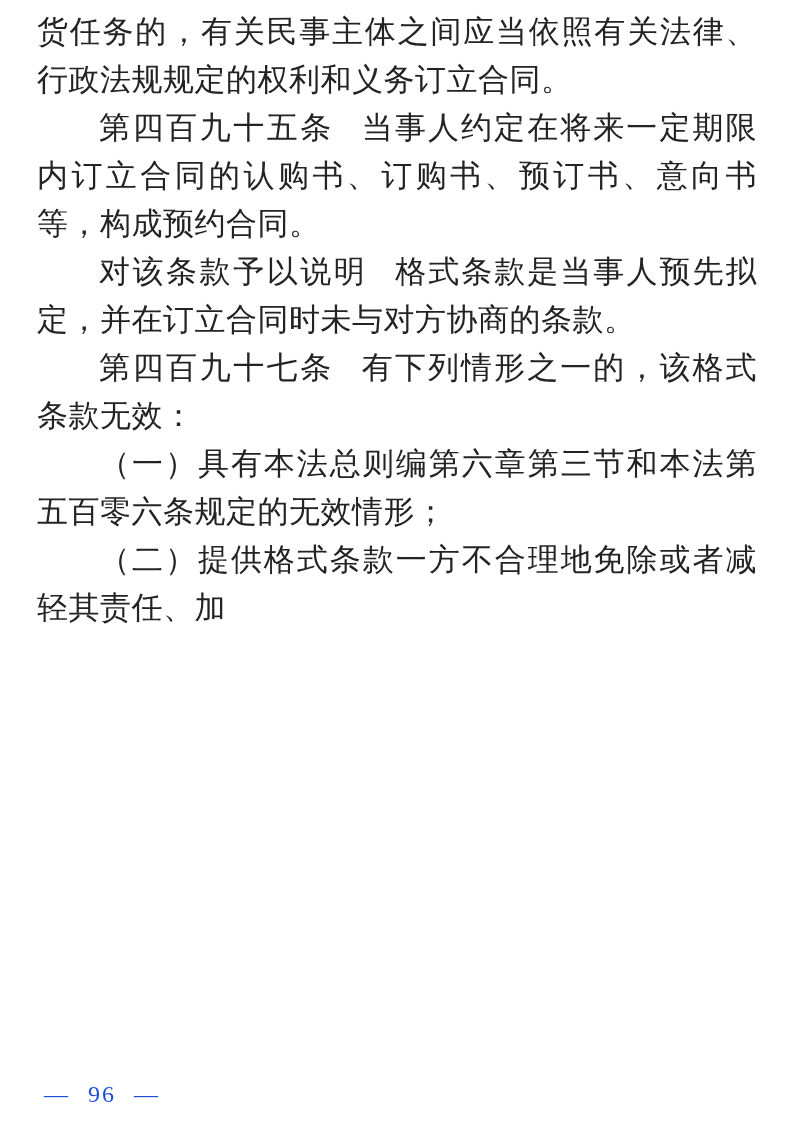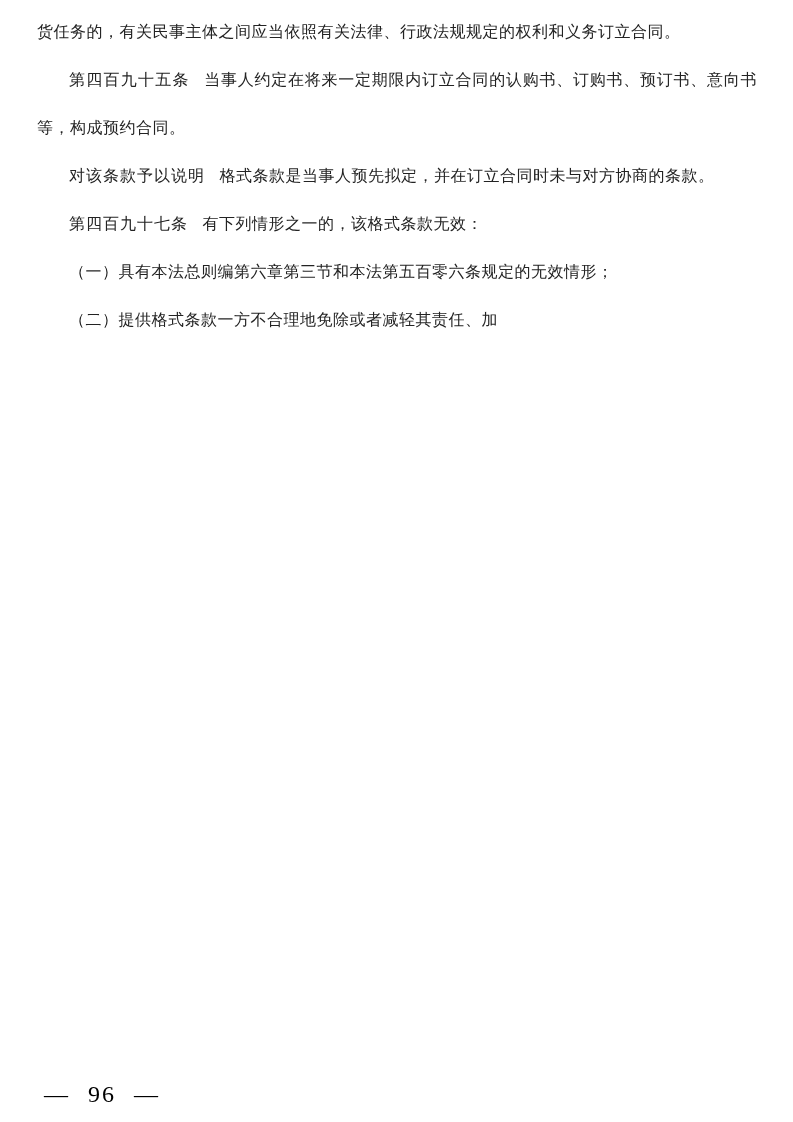--- a/index.html
+++ b/index.html
@@ -14,21 +14,21 @@
     margin: 0 auto;
     background: #ffffff;
     overflow: hidden;
     box-sizing: border-box;
     padding: 8px 36px 0 37px;
     font-family: "Liberation Serif", "DejaVu Serif", serif;
     color: #232323;
   }
   .para {
     margin: 0;
-    font-size: 16px;
+    font-size: 31px;
     line-height: 48px;
     letter-spacing: 0.5px;
     text-align: justify;
     text-justify: inter-character;
     word-break: break-all;
   }
   .para.indent {
     text-indent: 2em;
   }
   .art {
@@ -37,21 +37,21 @@
     margin-right: 0.9em;
     letter-spacing: 1px;
   }
   .footer {
     position: absolute;
     left: 44px;
     bottom: 14px;
     font-size: 24px;
     letter-spacing: 2px;
     word-spacing: 10px;
-    color: #000000;
+    color: #1d4ed8;
     font-family: "Liberation Serif", "DejaVu Serif", serif;
   }
 </style>
 </head>
 <body>
 
 <div class="page">
 
   <p class="para"><span>货任务的，有关民事主体之间应当依照有关法律、行政法规规定的权利和义务订立合同。</span></p>
 

